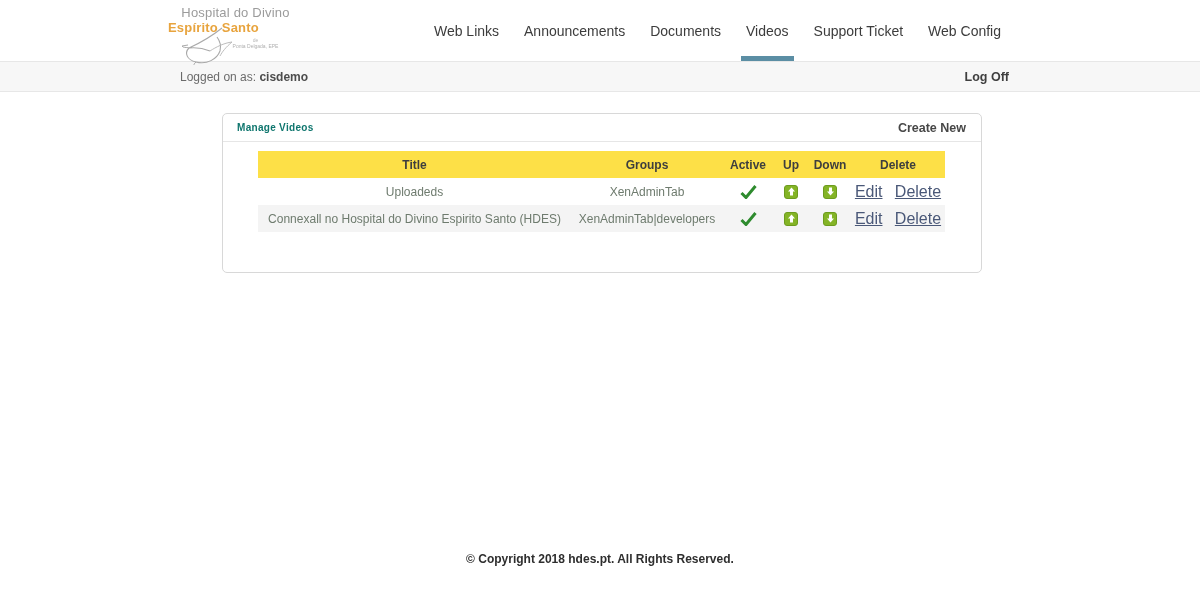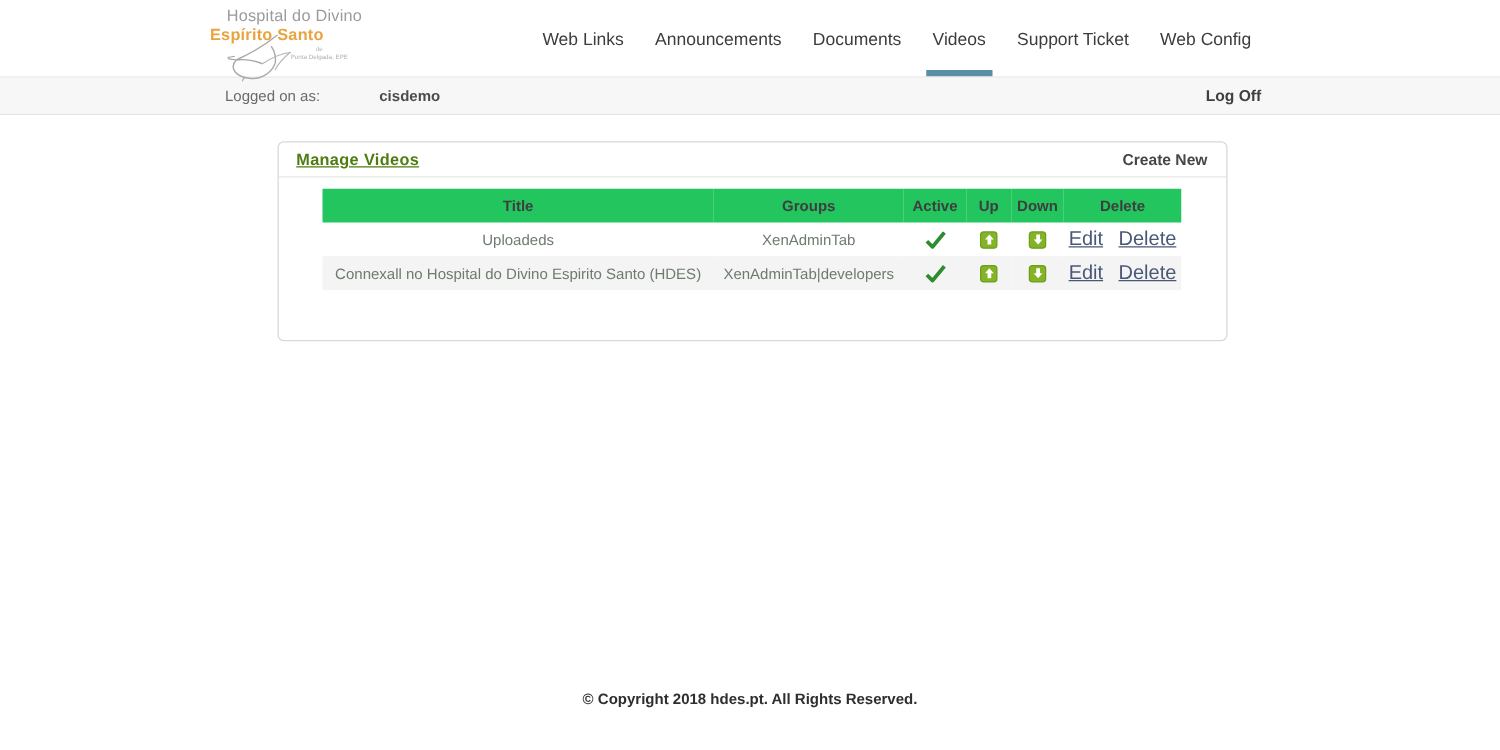--- a/index.html
+++ b/index.html
@@ -18,35 +18,35 @@
 
   .nav { position:absolute; right:191px; top:0; height:61px; display:flex; align-items:stretch; }
   .nav-item { position:relative; display:flex; align-items:center; padding:0 8px; margin-left:9px;
               font-size:14px; color:#3c3c3c; cursor:pointer; }
   .nav-item.active::after { content:""; position:absolute; left:3px; right:3px; bottom:0; height:5px; background:#5b8ea4; }
 
   
   .statusbar { height:31px; background:#f7f7f7; border-top:1px solid #e7e7e7; border-bottom:1px solid #e7e7e7;
                display:flex; align-items:center; justify-content:space-between; padding:0 191px 0 180px; }
   .logged-on { font-size:12px; color:#6b6b6b; }
-  .logged-on b { color:#4c4c4c;margin-left:44px; }
+  .logged-on b { color:#4c4c4c; }
   .logoff { font-size:12.5px; color:#3f3f3f; font-weight:bold; cursor:pointer; }
 
   
   .panel { position:absolute; left:222px; top:113px; width:760px; height:160px;
            background:#fff; border:1px solid #d8d8d8; border-radius:5px; }
   .panel-header { display:flex; justify-content:space-between; align-items:center;
                   height:28px; padding:0 15px 0 14px; border-bottom:1px solid #e6e6e6; }
-  .panel-title { font-size:13px; font-weight:bold; color:#4d7c0f; letter-spacing:.3px;text-decoration:underline; }
+  .panel-title { font-size:10px; font-weight:bold; color:#0f766e; letter-spacing:.3px; }
   .create-new { font-size:12.5px; font-weight:bold; color:#474747; cursor:pointer; text-decoration:none; }
 
   
   .table-wrap { padding:9px 37px 0 35px; }
   table { width:100%; border-collapse:collapse; table-layout:fixed; }
-  th { background:#22c55e; height:27px; font-size:12px; font-weight:bold; color:#3e3e3e; text-align:center; }
+  th { background:#fde047; height:27px; font-size:12px; font-weight:bold; color:#3e3e3e; text-align:center; }
   td { height:27px; font-size:12px; color:#6e7b6e; text-align:center; vertical-align:middle; }
   tr.stripe td { background:#f4f4f4; }
   .col-title{width:313px;} .col-groups{width:152px;} .col-active{width:50px;}
   .col-up{width:36px;} .col-down{width:42px;} .col-action{width:94px;}
 
   .check-icon svg { display:inline-block; vertical-align:middle; }
   .updown-btn { display:inline-flex; align-items:center; justify-content:center;
                 width:14px; height:14px; background:#84b426; border:1px solid #6d9c1e;
                 border-radius:3px; cursor:pointer; vertical-align:middle; }
   .action-links a { color:#4a5878; text-decoration:underline; font-size:16px; cursor:pointer; }

